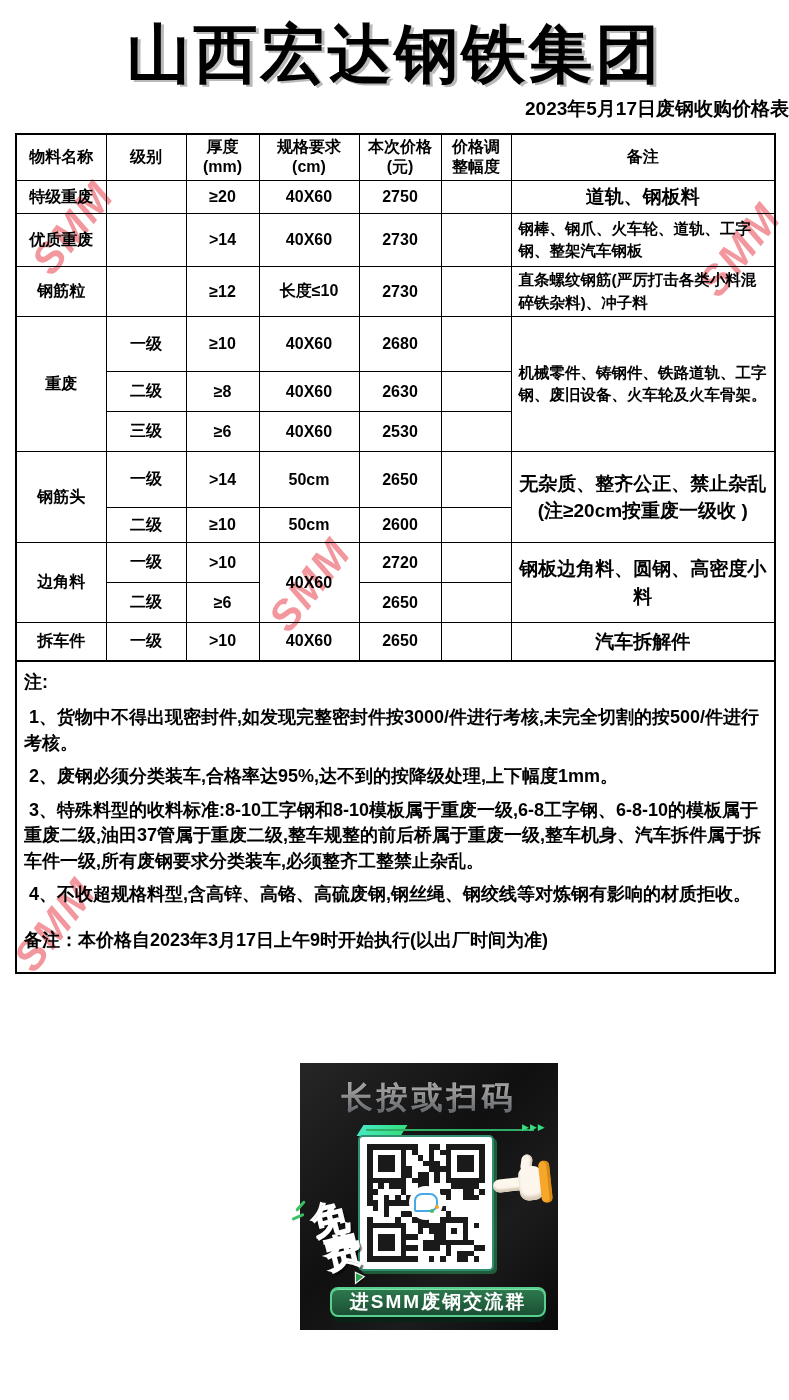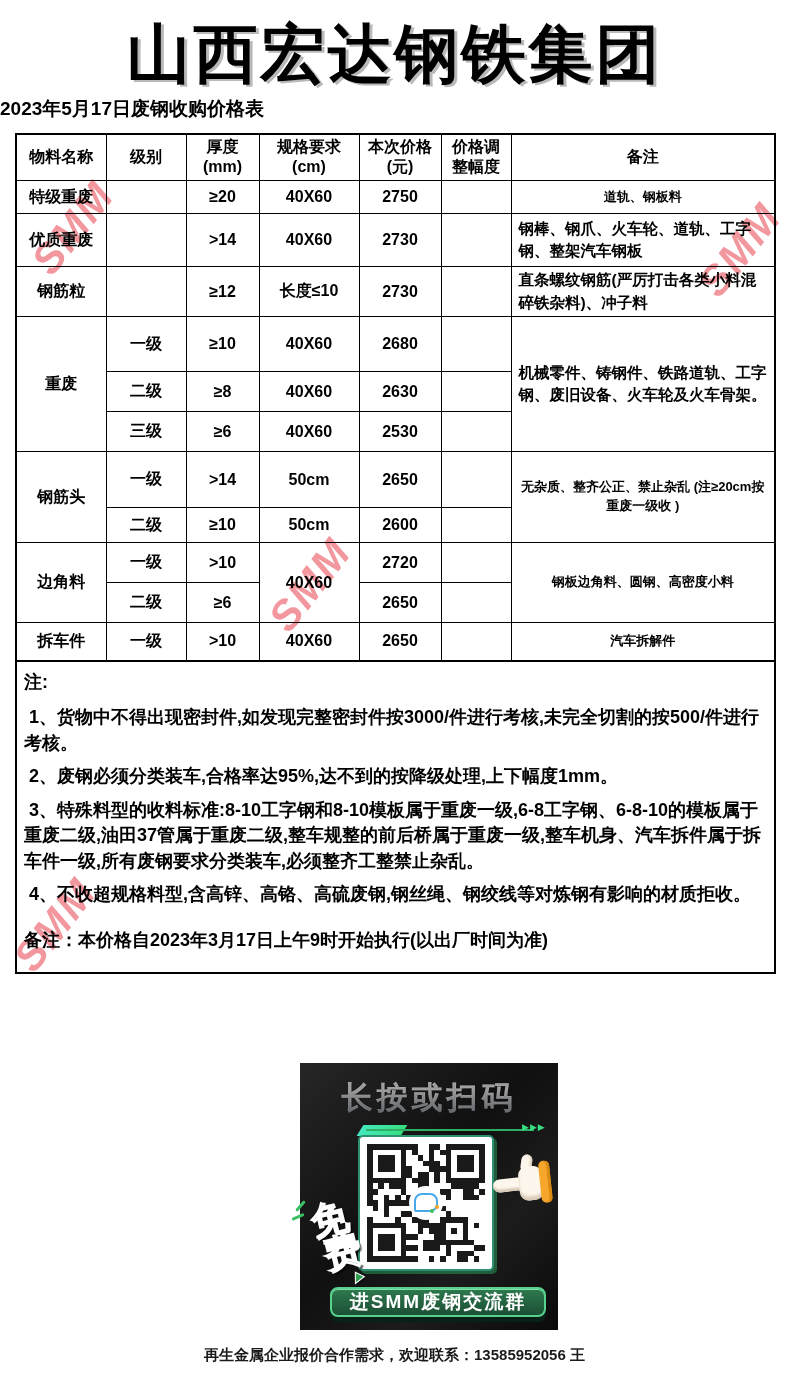--- a/index.html
+++ b/index.html
@@ -7,31 +7,31 @@
         font-family:"Liberation Sans",sans-serif;color:#000;z-index:0;}
 
   
   .wm{position:absolute;font-size:42px;font-weight:900;font-style:italic;letter-spacing:2px;
       color:rgba(233,82,94,0.60);transform:translate(-50%,-50%) rotate(-52deg);
       z-index:-1;pointer-events:none;}
 
   
   .title{margin:0;padding-top:18px;text-align:center;font-size:64px;font-weight:900;
          letter-spacing:3px;line-height:1.15;text-shadow:3px 2px 0 #b9b9b9;}
-  .subtitle{text-align:left;font-size:19px;font-weight:700;margin-top:4px;}
+  .subtitle{text-align:right;font-size:19px;font-weight:700;margin-top:4px;}
 
   
   .price-table{border-collapse:collapse;table-layout:fixed;width:759px;margin:11px 0 0 15px;
                border:2px solid #000;}
   .price-table th,.price-table td{border:1px solid #000;text-align:center;vertical-align:middle;
                font-size:16px;padding:2px 4px;overflow:hidden;}
   .price-table th{font-weight:700;white-space:pre-line;line-height:1.3;}
   .price-table td{font-weight:600;}
   .price-table td.rk{ text-align:left;font-size:15.5px;line-height:1.45;padding:2px 7px;}
-  .price-table td.rkc{font-size:13px;line-height:1.45;padding:2px 7px;}
+  .price-table td.rkc{font-size:19px;line-height:1.45;padding:2px 7px;}
 
   
   .notes{width:743px;margin-left:15px;border:2px solid #000;border-top:none;
          padding:6px 7px 10px 7px;font-size:18px;font-weight:700;line-height:1.42;}
   .notes p{margin:8px 0;white-space:pre-wrap;}
   .notes p.hd{margin:2px 0 10px 0;}
   .notes p.indent{padding-left:40px;margin-top:12px;}
   .notes p.remark{margin-top:20px;}
 
   
@@ -369,14 +369,13 @@
     <div class="hand">
       <div class="hand-thumb"></div>
       <div class="hand-finger"></div>
       <div class="hand-palm"></div>
       <div class="hand-cuff"></div>
     </div>
 
     <div class="qr-pill">进SMM废钢交流群</div>
   </div>
 
-  <div class="footer">再生金属企业报价合作需求，欢迎联系：13585952056 王</div>
 </div>
 
 </body></html>

